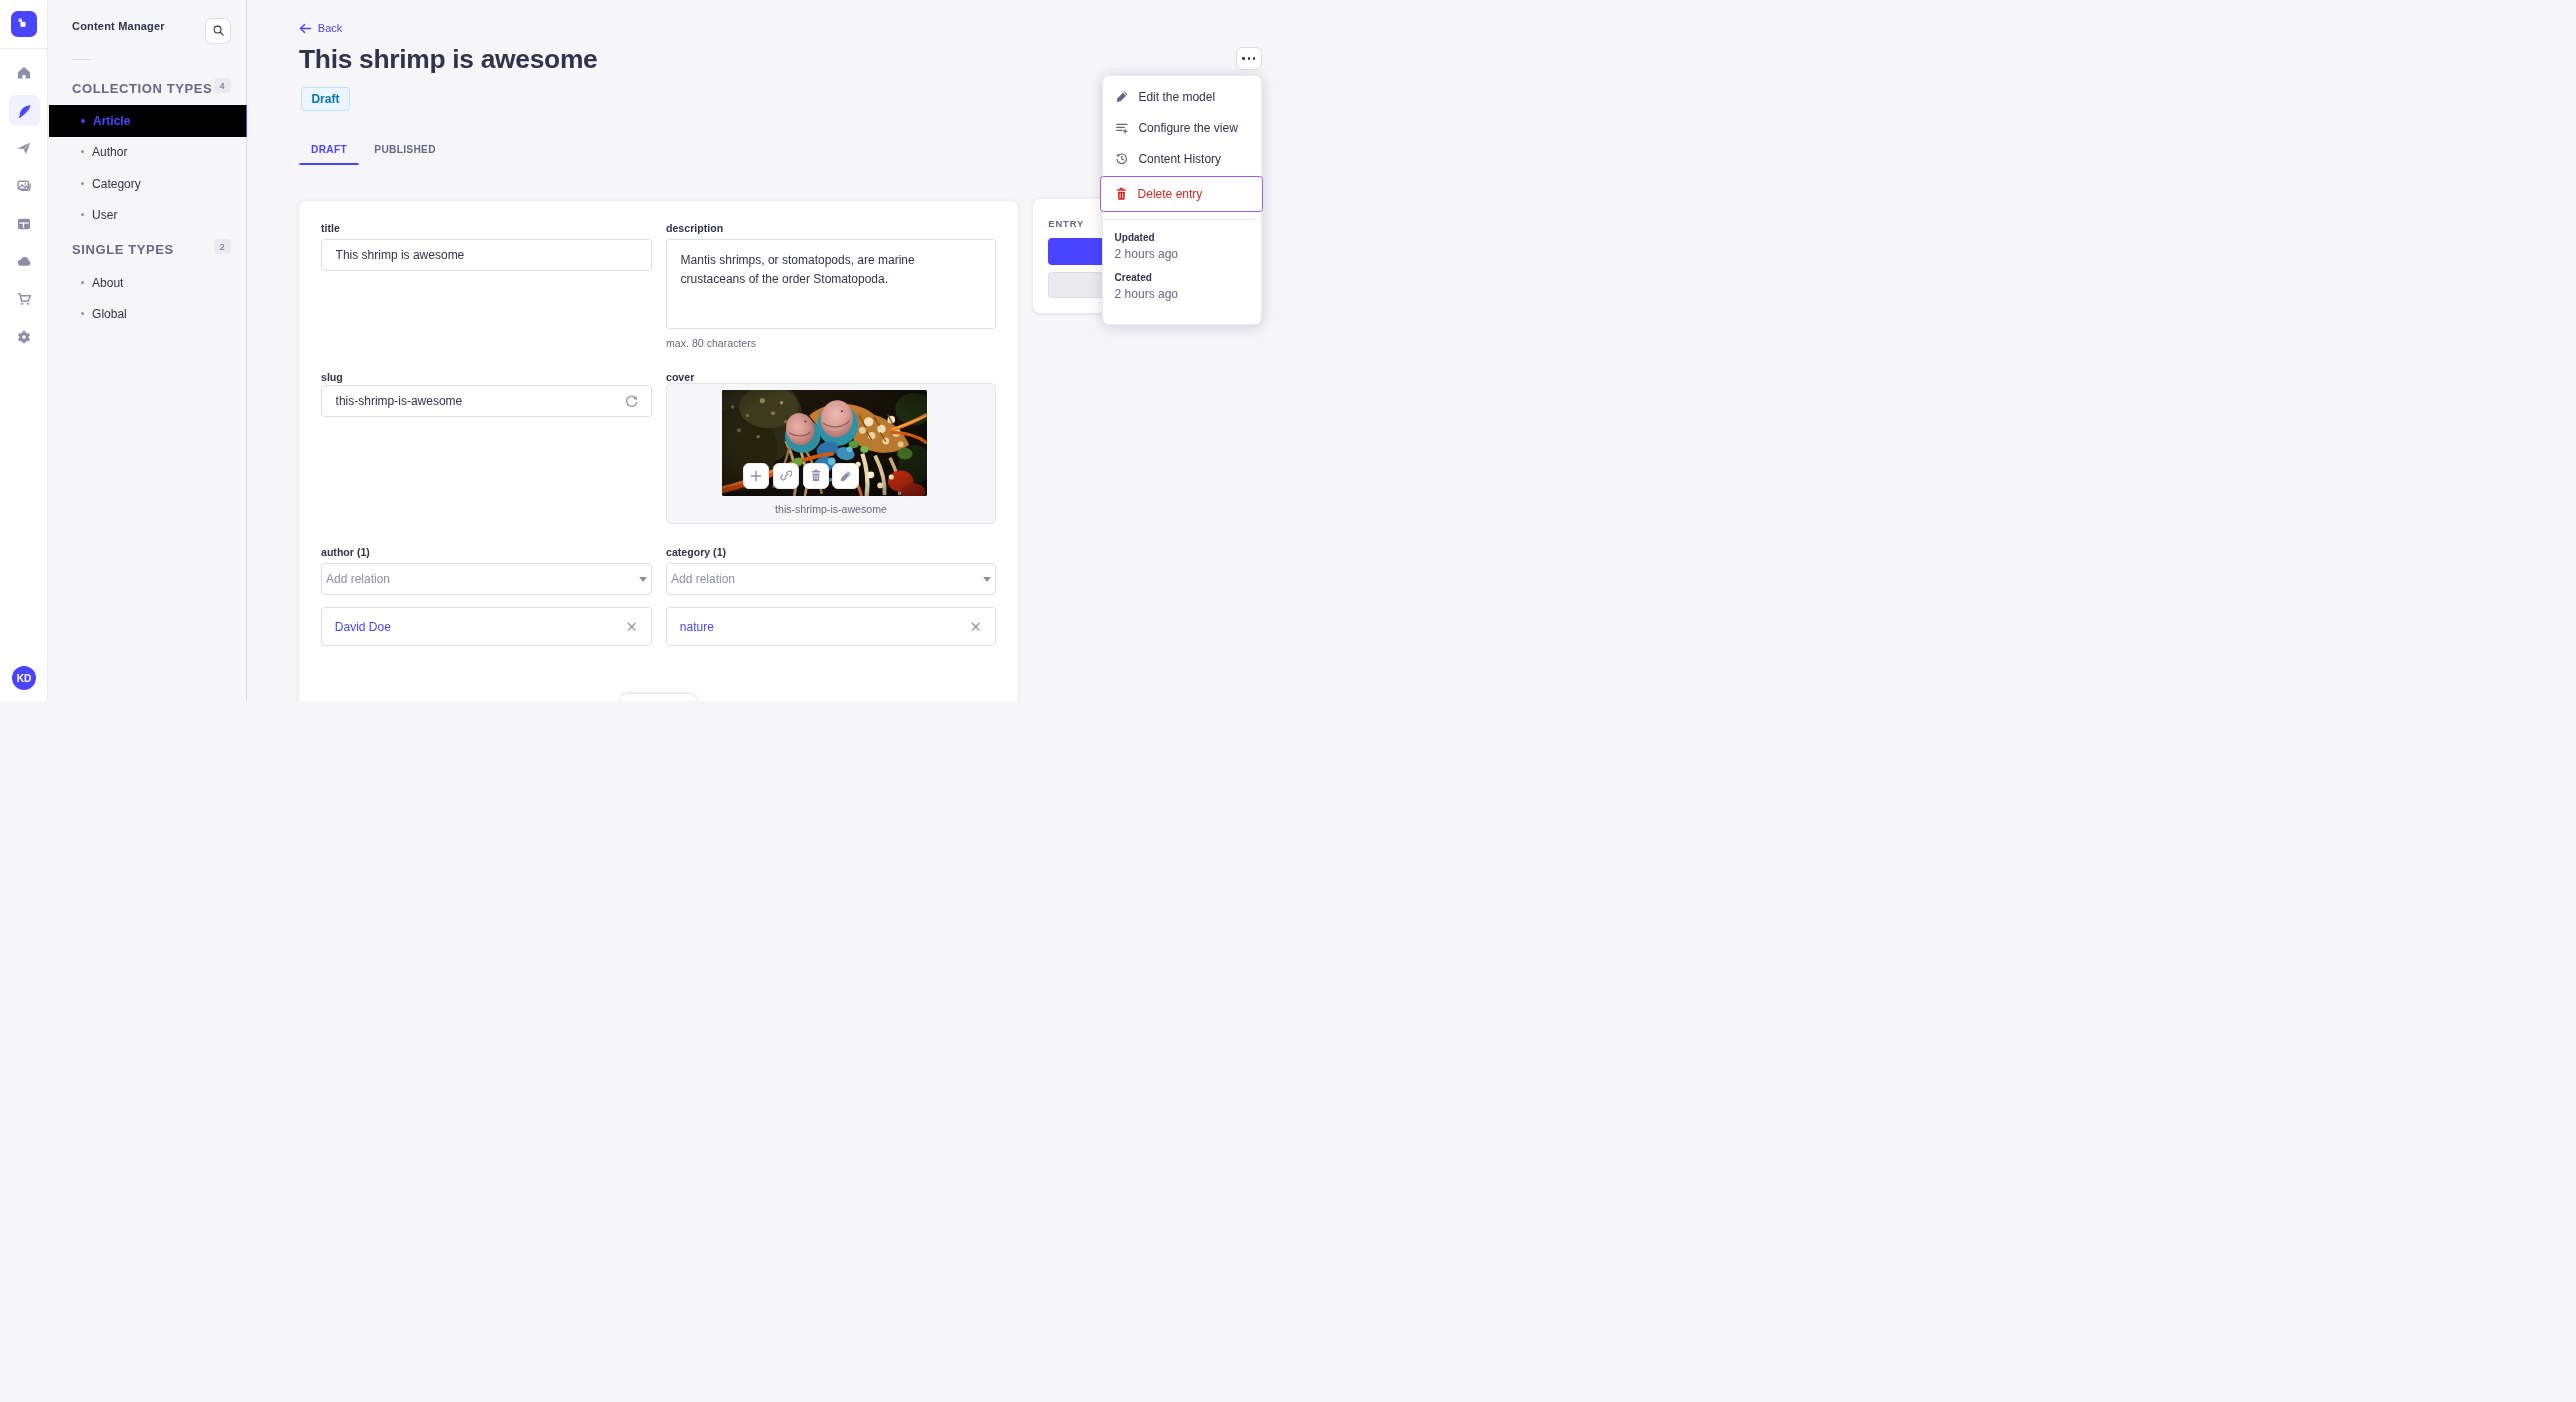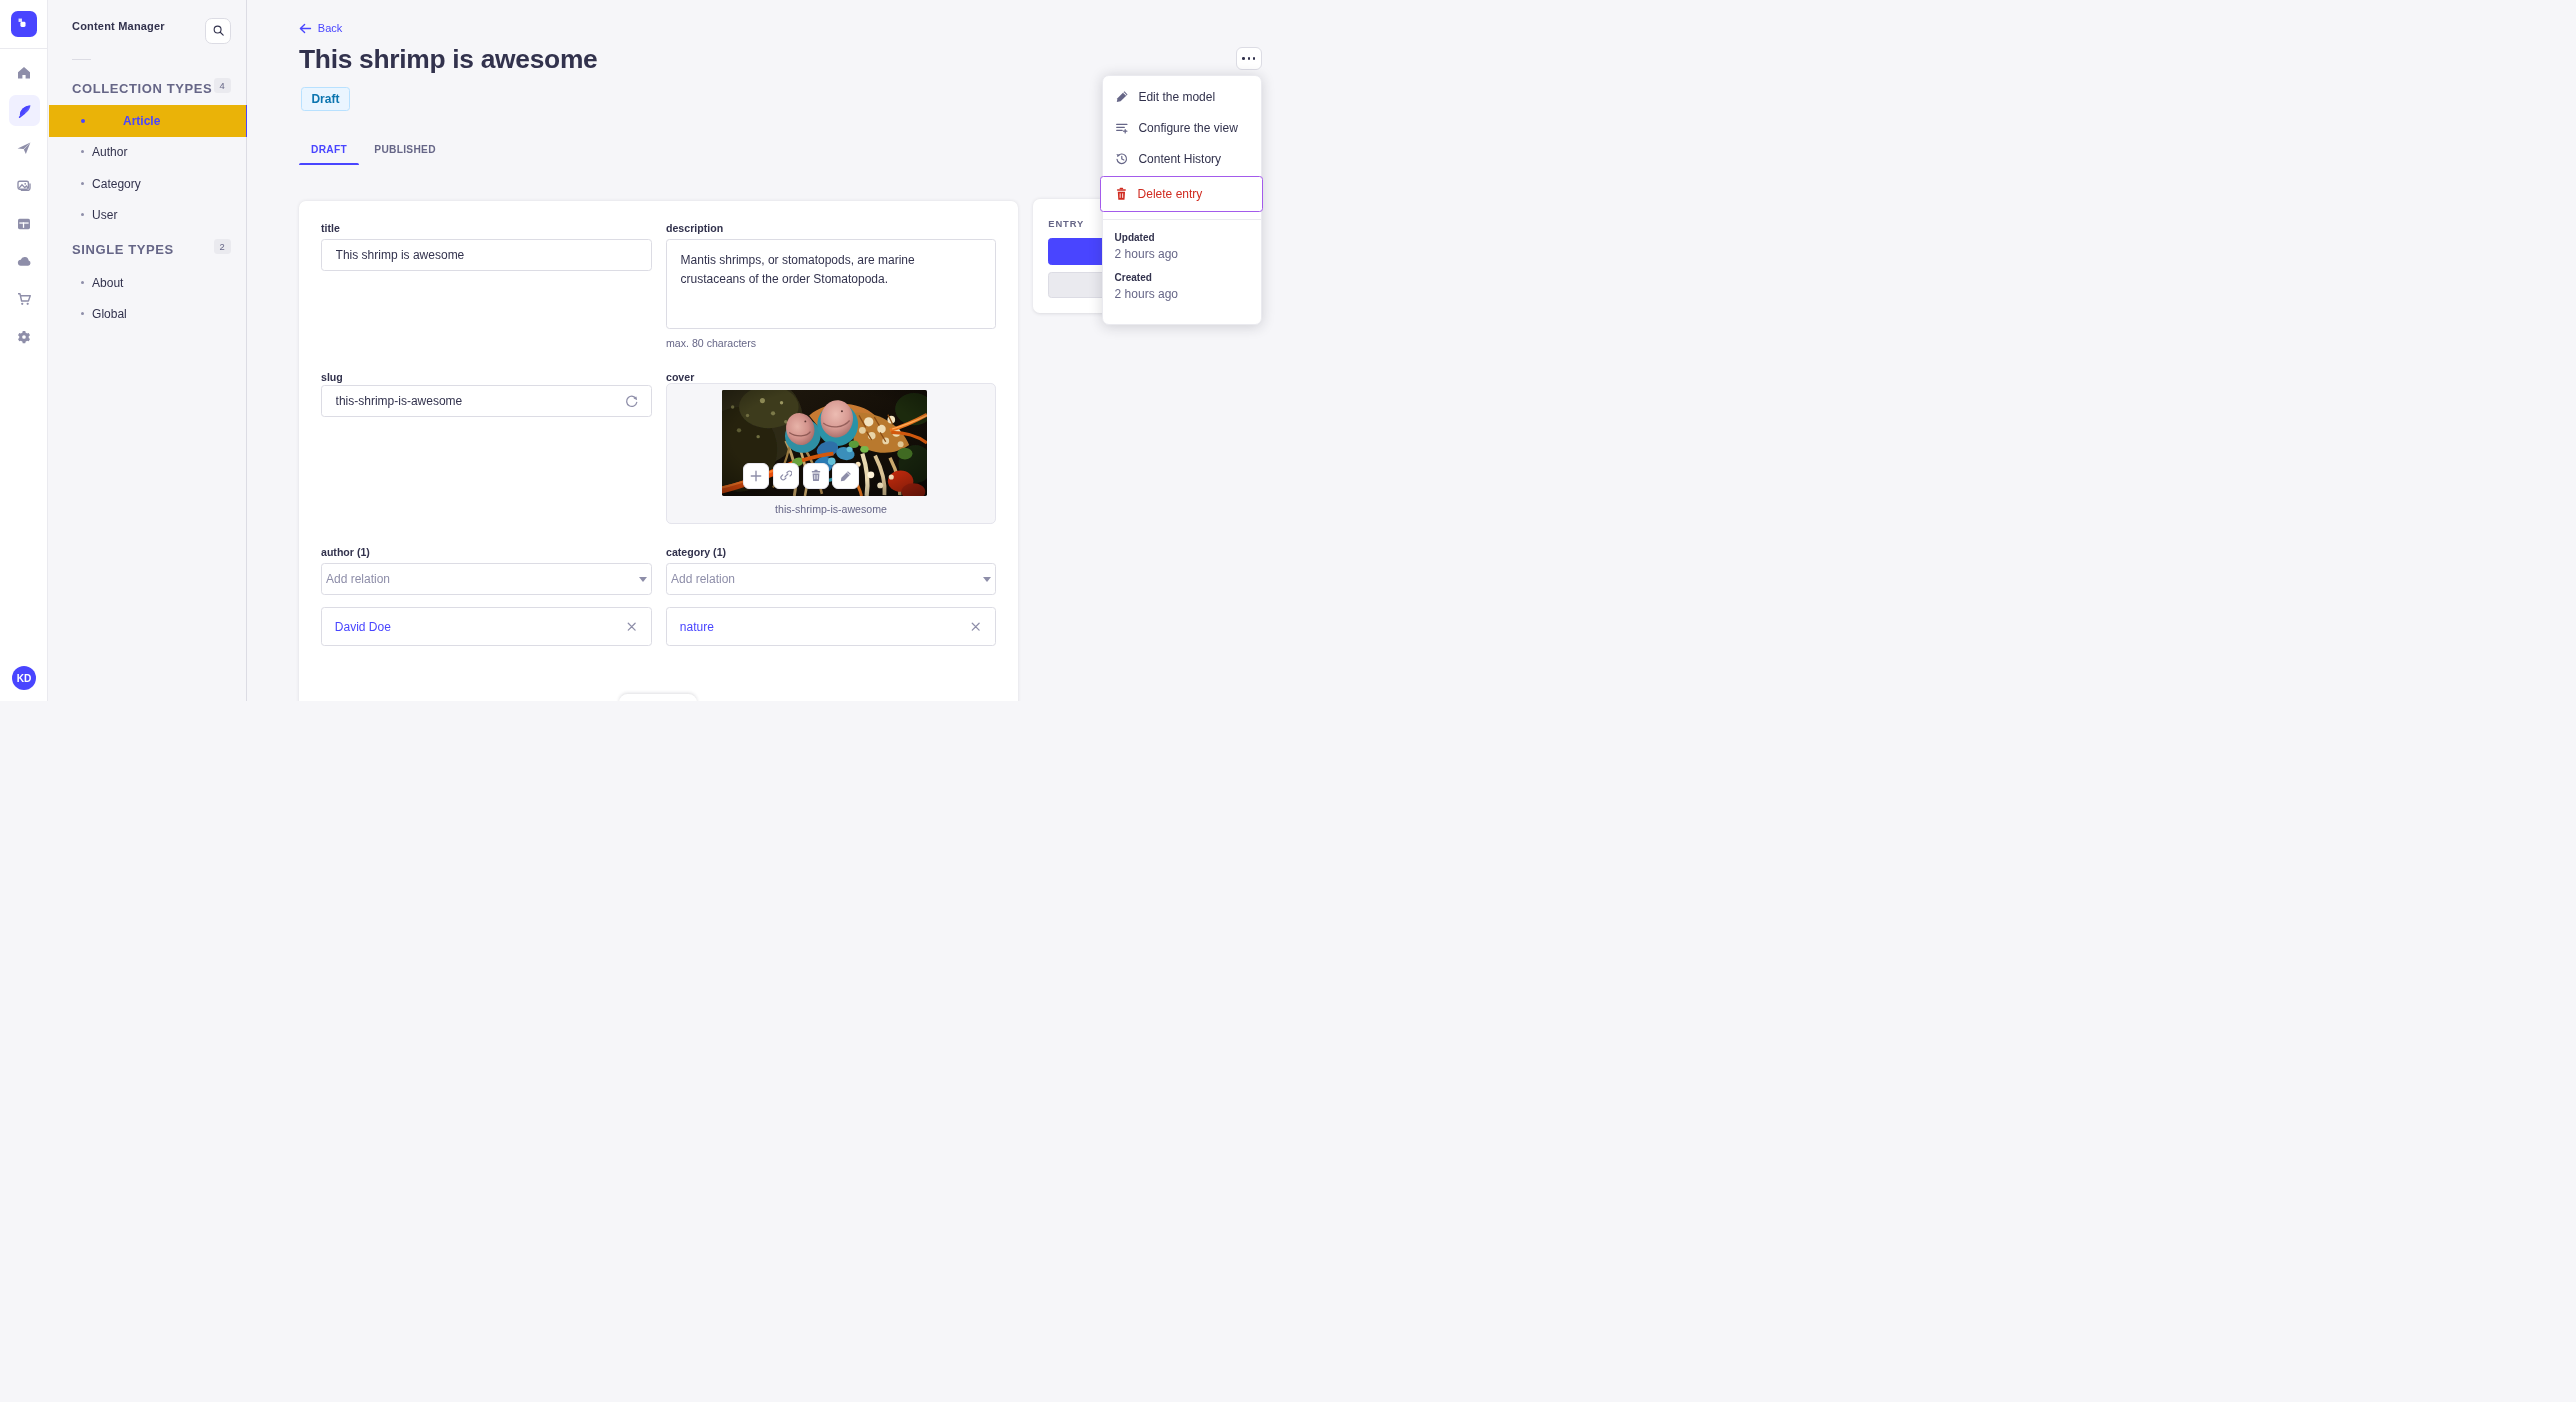--- a/index.html
+++ b/index.html
@@ -35,21 +35,21 @@
   .section-label { position:absolute; left:23px; top:3.4px; font-size:13px; font-weight:bold;
                    color:#666687; letter-spacing:0.6px; }
   .count-badge { position:absolute; right:15.3px; top:0; min-width:17px; height:15.3px; background:#EAEAEF;
                  border-radius:3.4px; color:#666687; font-size:9.4px; display:grid; place-items:center;
                  padding:0 4.3px; }
   .nav-item { position:absolute; left:0; width:198px; height:31.5px; display:flex; align-items:center;
               cursor:pointer; }
   .nav-item .bullet { width:3.4px; height:3.4px; border-radius:50%; background:#8E8EA9;
                       margin-left:32px; margin-right:7.7px; flex:none; }
   .nav-item .nav-label { font-size:12px; color:#32324D; }
-  .nav-item.active { background:#eab308; border-right:1.7px solid #4945FF;gap:30px; }
+  .nav-item.active { background:#000000; border-right:1.7px solid #4945FF; }
   .nav-item.active .bullet { background:#4945FF; width:4.3px; height:4.3px; }
   .nav-item.active .nav-label { color:#4945FF; font-weight:bold; }
 
   
   .main { position:absolute; left:246px; top:0; right:0; height:100%; }
   .back { position:absolute; left:53px; top:22px; display:flex; align-items:center; gap:6px;
           color:#4945FF; font-size:11px; cursor:pointer; }
   .page-title { position:absolute; left:53px; top:44px; font-size:26.4px; font-weight:bold;
                 color:#32324D; letter-spacing:-0.3px; }
   .status-badge { position:absolute; left:55px; top:87px; height:24px; padding:0 9.4px;

